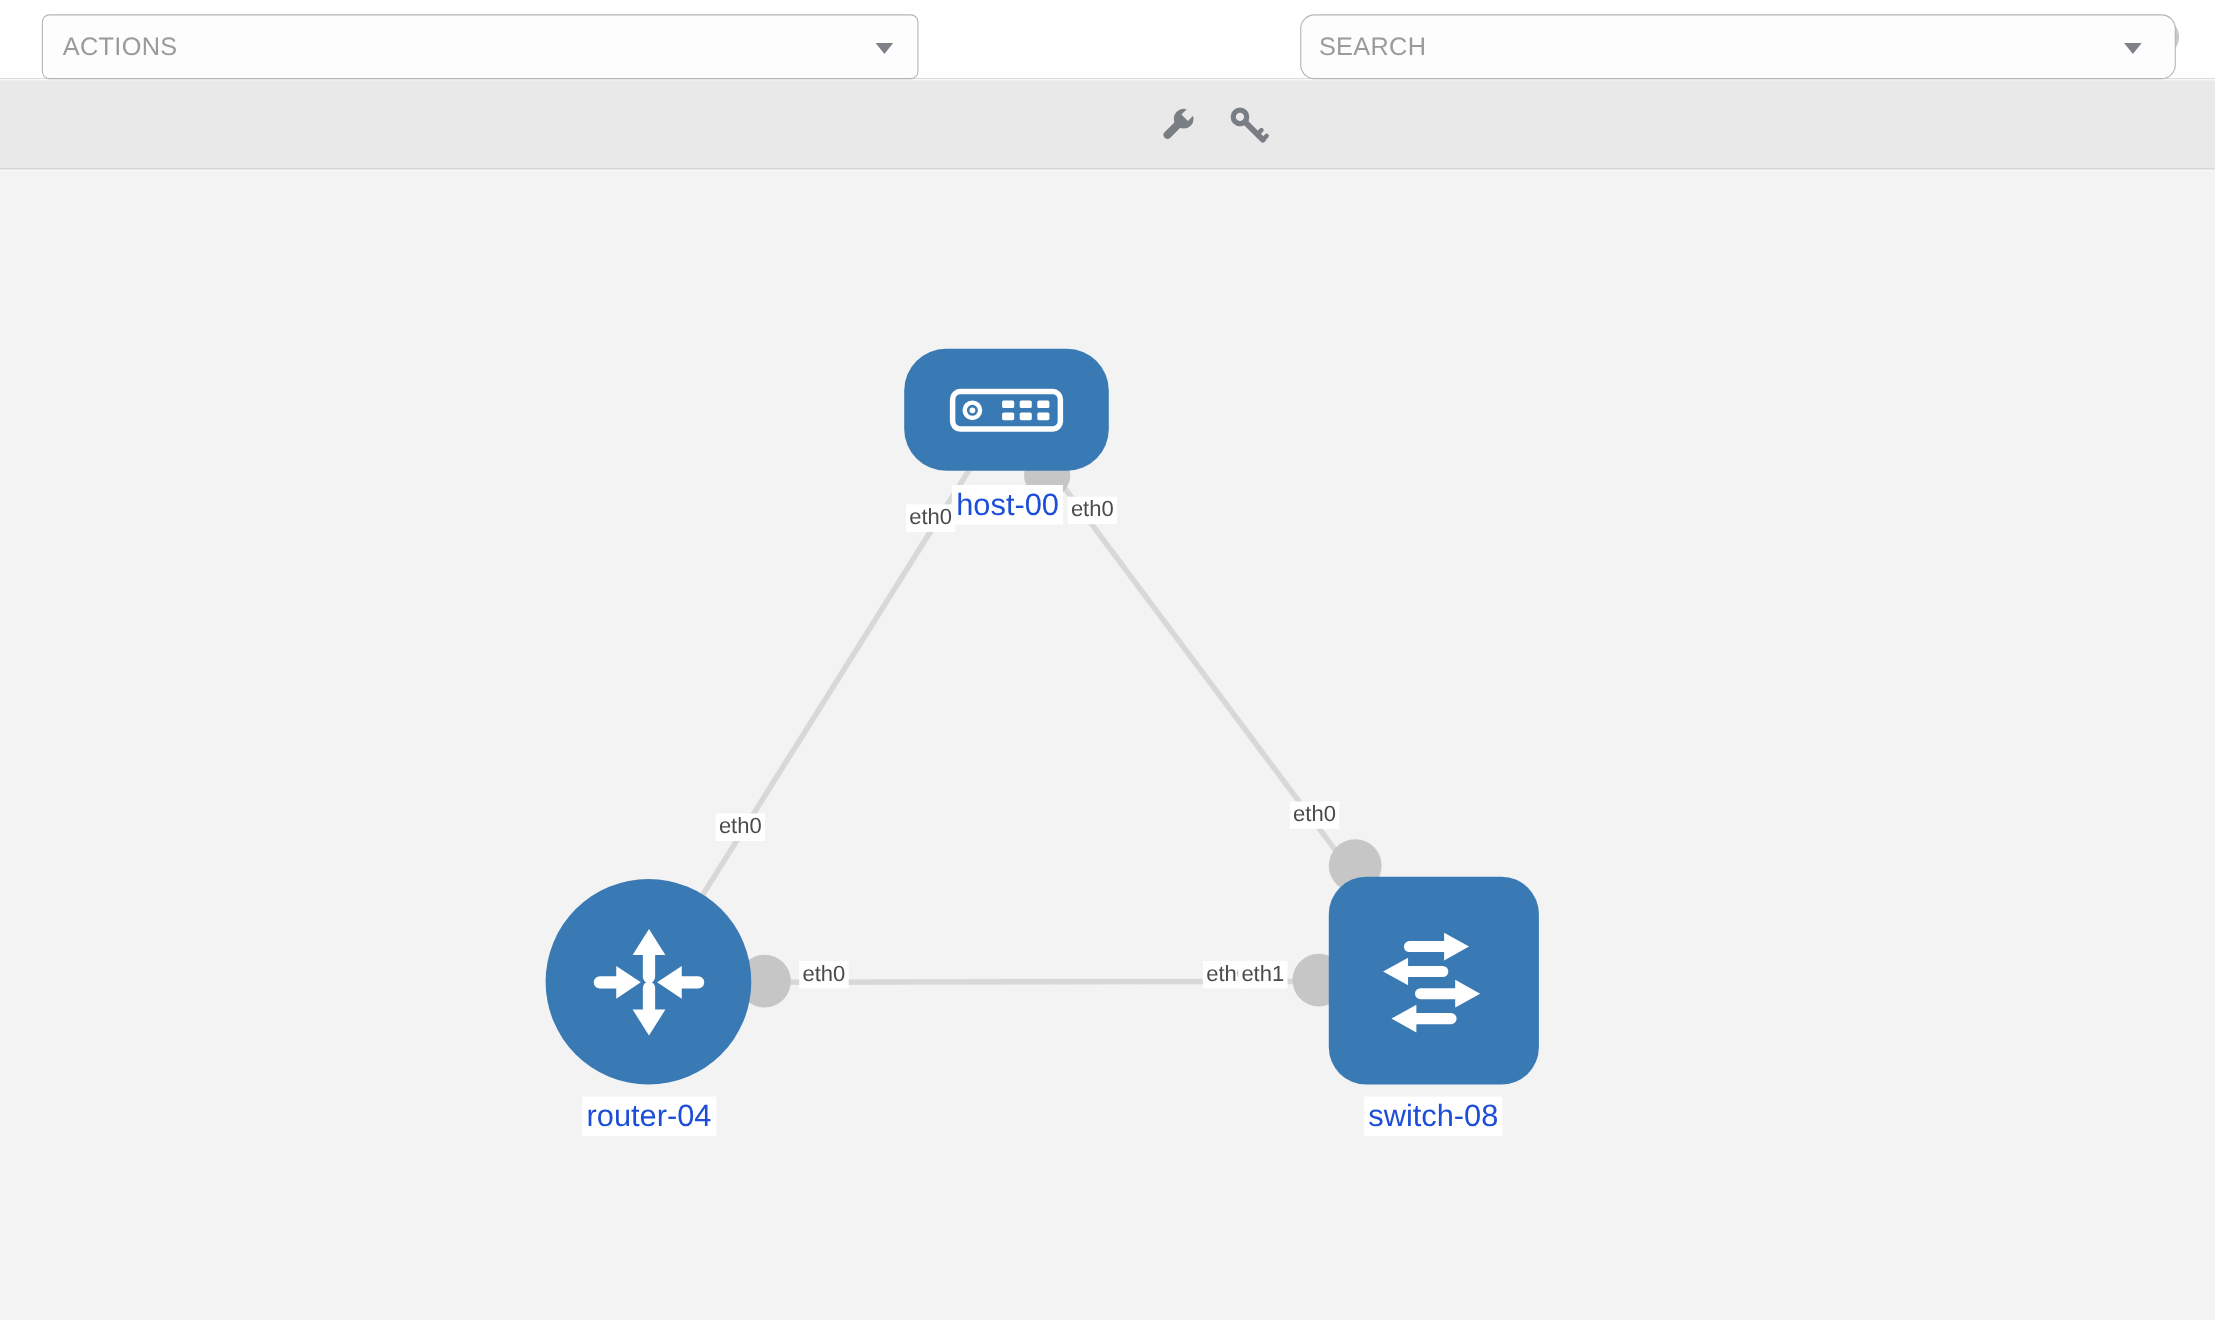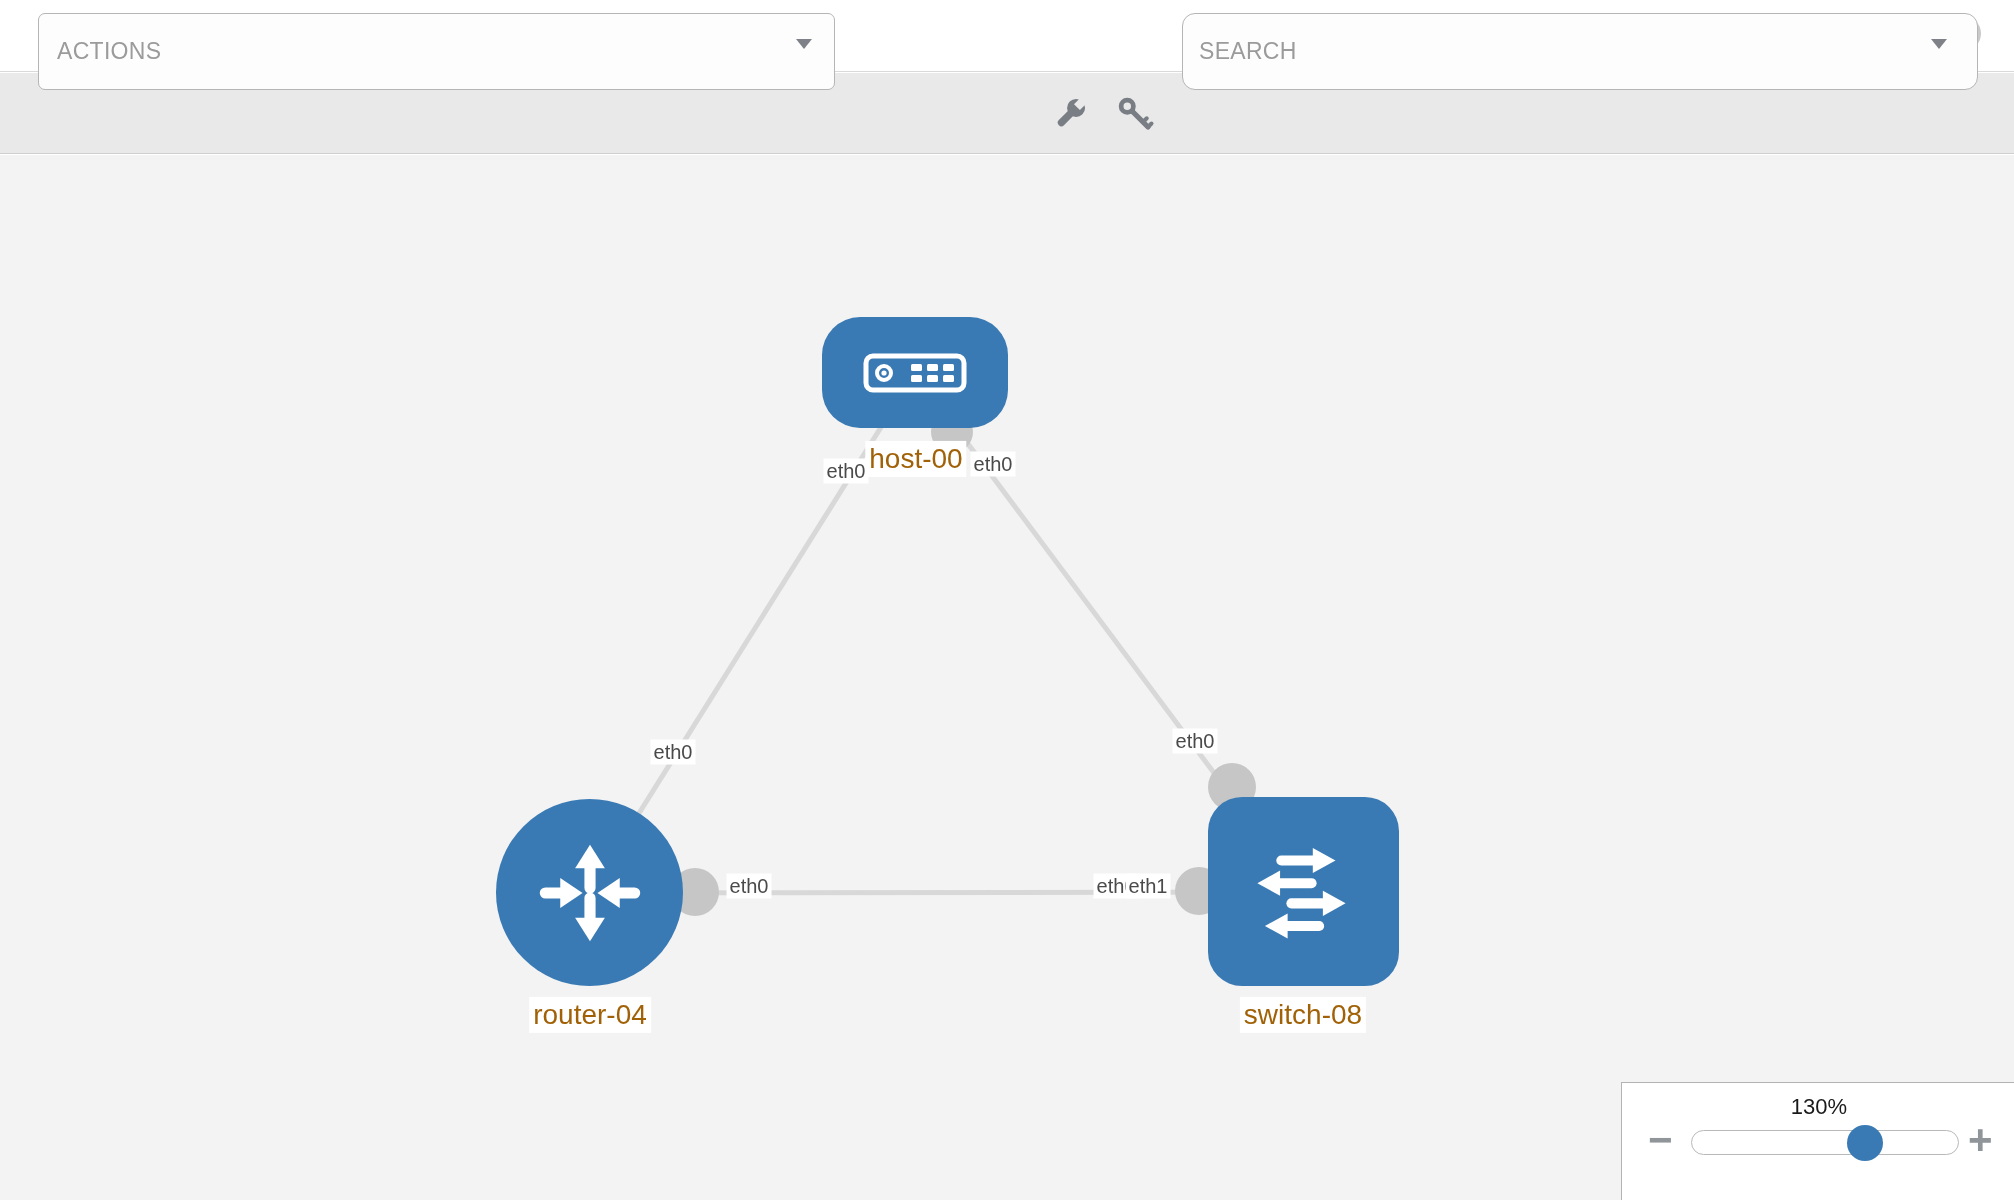--- a/index.html
+++ b/index.html
@@ -10,42 +10,42 @@
   
   .header { position:absolute; left:0; top:0; width:2014px; height:72px; background:#fff;
             border-bottom:1px solid #d9d9d9; display:flex; align-items:center; }
   .page-title { position:absolute; left:40px; top:0; height:72px; display:flex; align-items:center;
                 font-size:27px; font-weight:bold; color:#4d4d4d; letter-spacing:.2px; }
   .close-btn { position:absolute; left:1945px; top:15px; width:37px; height:37px; cursor:pointer; }
 
   
   .toolbar { position:absolute; left:0; top:73px; width:2014px; height:81px; background:#e9e9e9;
              border-bottom:1px solid #cfcfcf; }
-  .dd-box { position:absolute; top:13px; height:77px; background:#fdfdfd; border:1px solid #b5b5b5;
+  .dd-box { position:absolute; top:13px; height:59px; background:#fdfdfd; border:1px solid #b5b5b5;
             border-radius:7px; display:flex; align-items:center; cursor:pointer; }
   .dd-box .dd-text { font-size:23px; color:#9b9b9b; letter-spacing:.3px; }
   .caret { width:0; height:0; border-left:8px solid transparent; border-right:8px solid transparent;
            border-top:10px solid #7e8288; position:absolute; top:25px; }
   .actions-dd { left:38px; width:797px; }
   .actions-dd .dd-text { margin-left:18px; }
   .search-dd  { left:1182px; width:796px;border-radius:13px; }
   .search-dd .dd-text { margin-left:16px; }
   .tool-icon { position:absolute; top:95px; width:40px; height:40px; cursor:pointer; }
   .tool-wrench { left:1049px; }
   .tool-key    { left:1116px; }
 
   
   .canvas { position:absolute; left:0; top:155px; width:2014px; height:1045px; background:#f3f3f3;padding-left:44px; }
   .canvas svg.links { position:absolute; left:0; top:0; }
   .node { position:absolute; background:#3a7ab4; display:flex; align-items:center; justify-content:center; cursor:pointer; }
   .node-host   { left:822px; top:162px; width:186px; height:111px; border-radius:38px; }
   .node-router { left:496px; top:644px; width:187px; height:187px; border-radius:50%; }
   .node-switch { left:1208px; top:642px; width:191px; height:189px; border-radius:34px; }
 
-  .node-label { position:absolute; transform:translate(-50%,-50%); background:#fff; color:#a16207;
+  .node-label { position:absolute; transform:translate(-50%,-50%); background:#fff; color:#1d4ed8;
                 font-size:28px; padding:2px 4px; white-space:nowrap; line-height:1.15; }
   .iface-label { position:absolute; transform:translate(-50%,-50%); background:#fff; color:#4a4a4a;
                  font-size:20px; padding:1px 3px; white-space:nowrap; line-height:1.15; }
   .lbl-host    { left:916px; top:304px; }
   .lbl-router  { left:590px; top:860px; }
   .lbl-switch  { left:1303px; top:860px; }
   .if-a { left:846px;  top:316px; }
   .if-b { left:673px;  top:597px; }
   .if-c { left:993px;  top:309px; }
   .if-d { left:1195px; top:586px; }
@@ -184,22 +184,14 @@
     <span class="iface-label if-d">eth0</span>
     <span class="iface-label if-e">eth0</span>
     <span class="iface-label if-f">eth0</span>
     <span class="iface-label if-g">eth1</span>
 
     <span class="node-label lbl-host">host-00</span>
     <span class="node-label lbl-router">router-04</span>
     <span class="node-label lbl-switch">switch-08</span>
   </div>
 
-  <div class="zoom-panel">
-    <div class="zoom-level">130%</div>
-    <div class="zoom-minus">−</div>
-    <div class="zoom-track">
-      <div class="zoom-thumb"></div>
-    </div>
-    <div class="zoom-plus">+</div>
-  </div>
 
 </div>
 
 </body></html>

